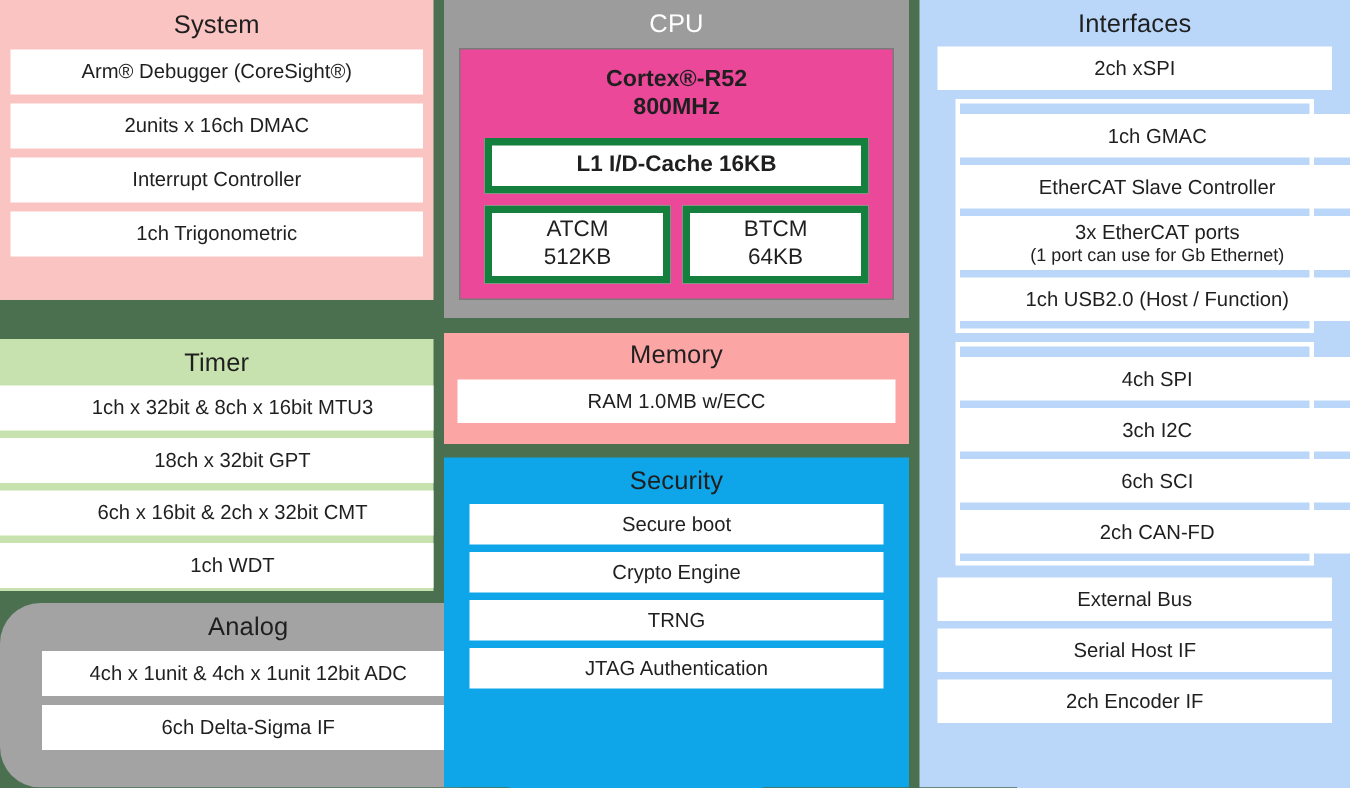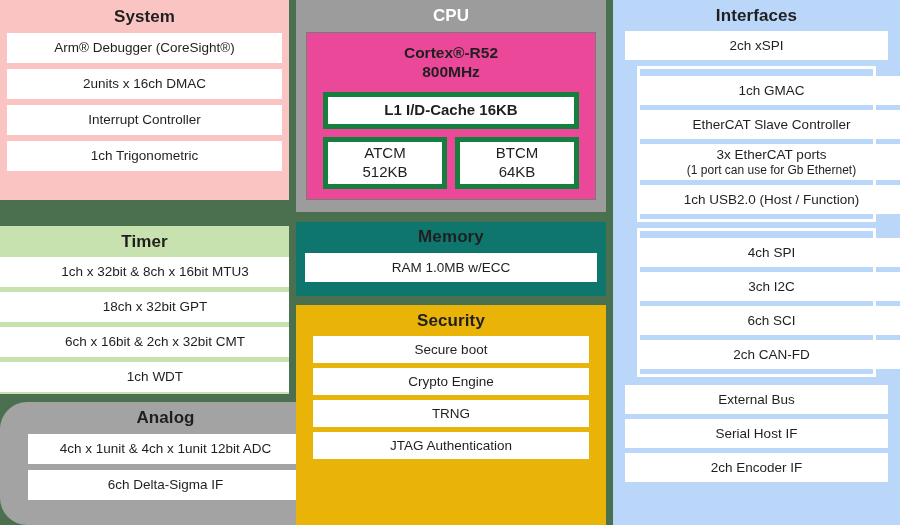--- a/index.html
+++ b/index.html
@@ -23,21 +23,21 @@
   }
 
   
   .panel {
     position: absolute;
     box-sizing: border-box;
     overflow: hidden;
   }
   .panel-title {
     text-align: center;
-    font-weight: bold;
+    font-weight: normal;
     font-size: 17px;
     color: #1f1f1f;
     letter-spacing: 0.1px;
   }
   .panel-title.light {
     color: #ffffff;
   }
 
   
   .chip {
@@ -122,30 +122,30 @@
     margin-top: 8px;
   }
   #cpu-tcm-row .chip {
     width: 124px; height: 52px;
     font-weight: normal; font-size: 15px;
     line-height: 1.25;
   }
 
   #panel-memory {
     left: 296px; top: 222px; width: 310px; height: 74px;
-    background: #0f766e;
+    background: #fca5a5;
   }
   #panel-memory .panel-title { margin-top: 5px; }
   #panel-memory .chip {
     width: 292px; height: 29px; margin: 6px auto 0 auto;
   }
 
   #panel-security {
     left: 296px; top: 305px; width: 310px; height: 220px;
-    background: #eab308;
+    background: #0ea5e9;
   }
   #panel-security .panel-title { margin-top: 6px; }
   #panel-security .chip {
     width: 276px; height: 27px; margin: 5px auto 0 auto;
   }
 
   
   #panel-interfaces {
     left: 613px; top: 0px; width: 287px; height: 525px;
     background: #bad7fa;

